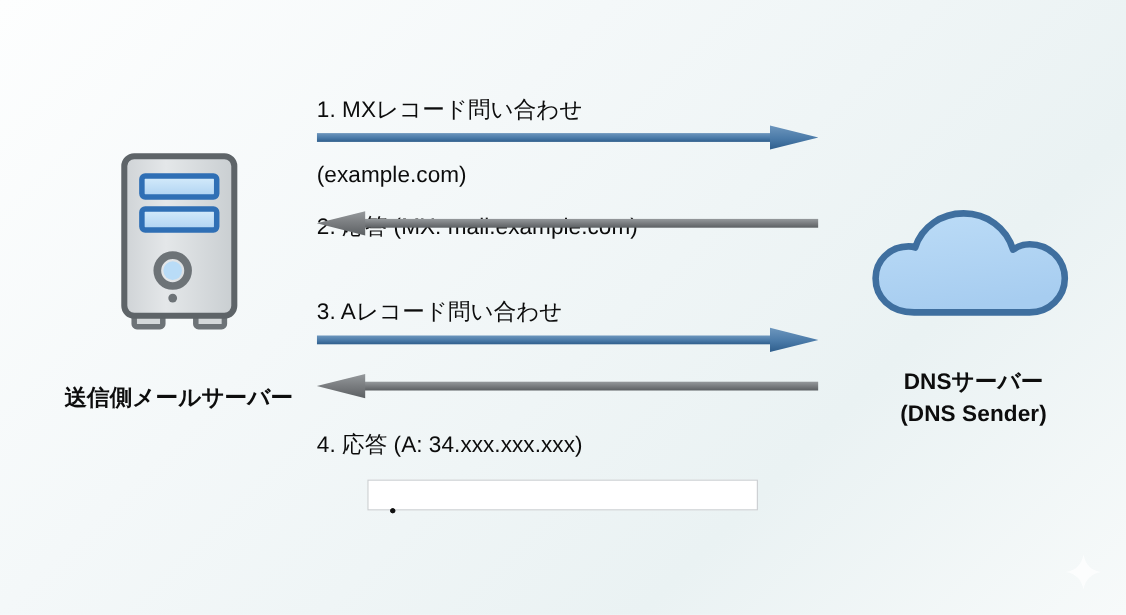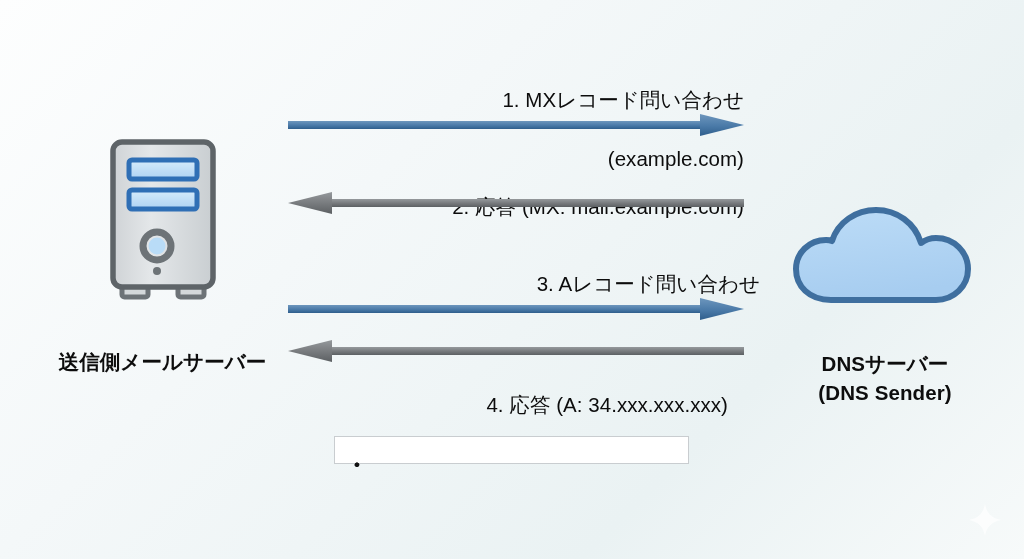--- a/index.html
+++ b/index.html
@@ -38,21 +38,21 @@
     position: absolute;
     text-align: center;
   }
   #server-node {
     left: 20px;
     top: 136px;
     width: 285px;
   }
   #dns-node {
     left: 760px;
-    top: 204px;
+    top: 188px;
     width: 250px;
   }
   .node-graphic {
     display: flex;
     justify-content: center;
     align-items: flex-end;
   }
   .node-label {
     margin-top: 12px;
     font-size: 20.5px;
@@ -65,39 +65,39 @@
   .node-label .sub {
     display: block;
   }
 
   
   .flow {
     position: absolute;
   }
   .flow-label {
     position: absolute;
-    text-align: right;
+    text-align: left;
     font-size: 20.5px;
     line-height: 1.45;
     color: #0c0c0c;
     white-space: pre-line;
     letter-spacing: 0.05px;
   }
 
   #arrow1 { left: 288px; top: 112px; }
   #label1 { left: 288px; top: 55px; width: 456px; }
 
   #arrow2 { left: 288px; top: 190px; }
   #label2 { left: 288px; top: 162px; width: 456px; }
 
   #arrow3 { left: 288px; top: 296px; }
-  #label3 { left: 304px; top: 239px; width: 456px; }
+  #label3 { left: 288px; top: 239px; width: 456px; }
 
   #arrow4 { left: 288px; top: 338px; }
-  #label4 { left: 272px; top: 360px; width: 456px; }
+  #label4 { left: 288px; top: 360px; width: 456px; }
 
   
   #legend {
     position: absolute;
     left: 334px;
     top: 436px;
     width: 355px;
     box-sizing: border-box;
     background: #ffffff;
     border: 1.4px solid #c9cdd0;

